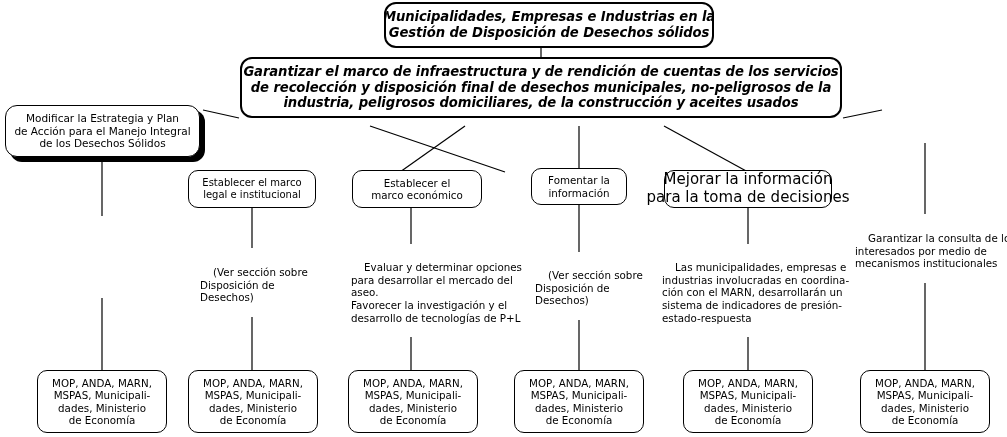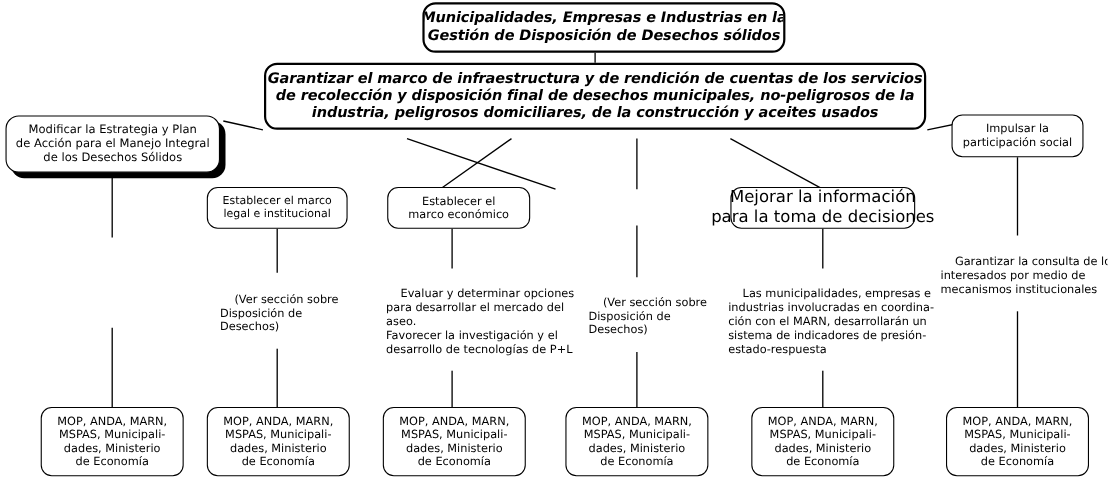--- a/index.html
+++ b/index.html
@@ -159,20 +159,24 @@
 desarrollo de tecnologías de P+L</span>
   </div>
 
   <div class="node plain" style="left:348px; top:370px; width:130px; height:63px; font-size:10.3px;">
     <span>MOP, ANDA, MARN,
 MSPAS, Municipali-
 dades, Ministerio
 de Economía</span>
   </div>
 
+  <div class="node plain" style="left:531px; top:168px; width:96px; height:37px; font-size:10.3px;">
+    <span>Fomentar la
+información</span>
+  </div>
 
   <div class="textblock" style="left:535px; top:256px; font-size:10.3px;">
     <span>(Ver sección sobre
 Disposición de
 Desechos)</span>
   </div>
 
   <div class="node plain" style="left:514px; top:370px; width:130px; height:63px; font-size:10.3px;">
     <span>MOP, ANDA, MARN,
 MSPAS, Municipali-
@@ -193,24 +197,20 @@
 estado-respuesta</span>
   </div>
 
   <div class="node plain" style="left:683px; top:370px; width:130px; height:63px; font-size:10.3px;">
     <span>MOP, ANDA, MARN,
 MSPAS, Municipali-
 dades, Ministerio
 de Economía</span>
   </div>
 
-  <div class="node plain" style="left:865px; top:104px; width:120px; height:39px; font-size:10.3px;">
-    <span>Impulsar la
-participación social</span>
-  </div>
 
   <div class="textblock" style="left:855px; top:219px; font-size:10.3px;">
     <span>Garantizar la consulta de los
 interesados por medio de
 mecanismos institucionales</span>
   </div>
 
   <div class="node plain" style="left:860px; top:370px; width:130px; height:63px; font-size:10.3px;">
     <span>MOP, ANDA, MARN,
 MSPAS, Municipali-

